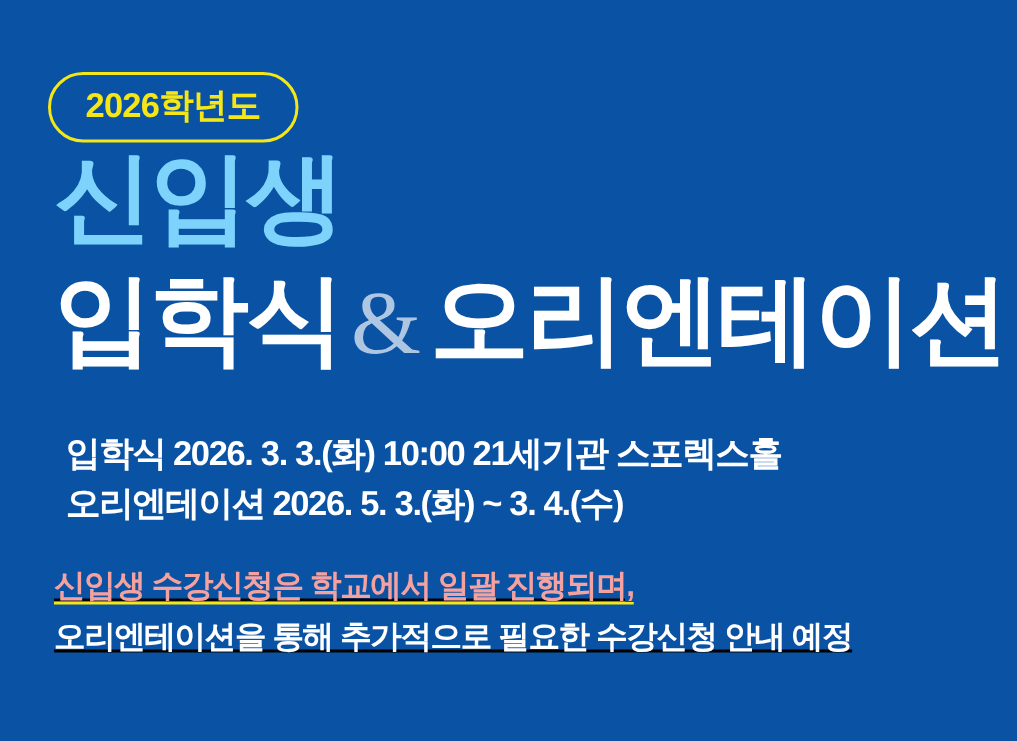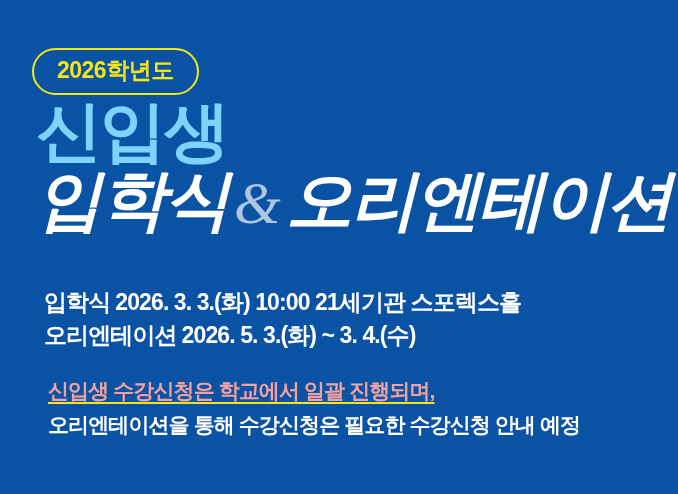--- a/index.html
+++ b/index.html
@@ -61,22 +61,21 @@
   }
 
   .headline-1 {
     font-size: 66px;
     color: #7dd3fc;
   }
 
   .headline-2 {
     font-size: 66px;
     color: #ffffff;
-    margin-top: 6px;
-    font-style: italic;
+    margin-top: 18px;
   }
 
   .amp {
     font-family: "Liberation Serif", "DejaVu Serif", serif;
     font-weight: 400;
     color: #aec6e2;
     font-size: 60px;
     letter-spacing: 0;
     padding: 0 6px;
   }
@@ -98,23 +97,24 @@
     white-space: nowrap;
   }
 
   .info-label {
     margin-right: 5px;
   }
 
   
   .notes {
     position: absolute;
-    left: 48px;
+    left: 36px;
     top: 374px;
     width: 620px;
+    text-decoration: underline;
   }
 
   .note-line {
     font-size: 21px;
     font-weight: 700;
     letter-spacing: -0.9px;
     line-height: 1.62;
     white-space: nowrap;
   }
 
@@ -152,16 +152,16 @@
     </div>
     <div class="info-line">
       <span class="info-label">오리엔테이션</span><span>2026. 5. 3.(화) ~ 3. 4.(수)</span>
     </div>
   </div>
 
   <div class="notes">
     <div class="note-line">
       <span class="note-highlight">신입생 수강신청은 학교에서 일괄 진행되며,</span>
     </div>
-    <div class="note-line note-plain">오리엔테이션을 통해 수강신청은 필요한 수강신청 안내 예정</div>
+    <div class="note-line note-plain">오리엔테이션을 통해 추가적으로 필요한 수강신청 안내 예정</div>
   </div>
 
 </div>
 
 </body></html>

